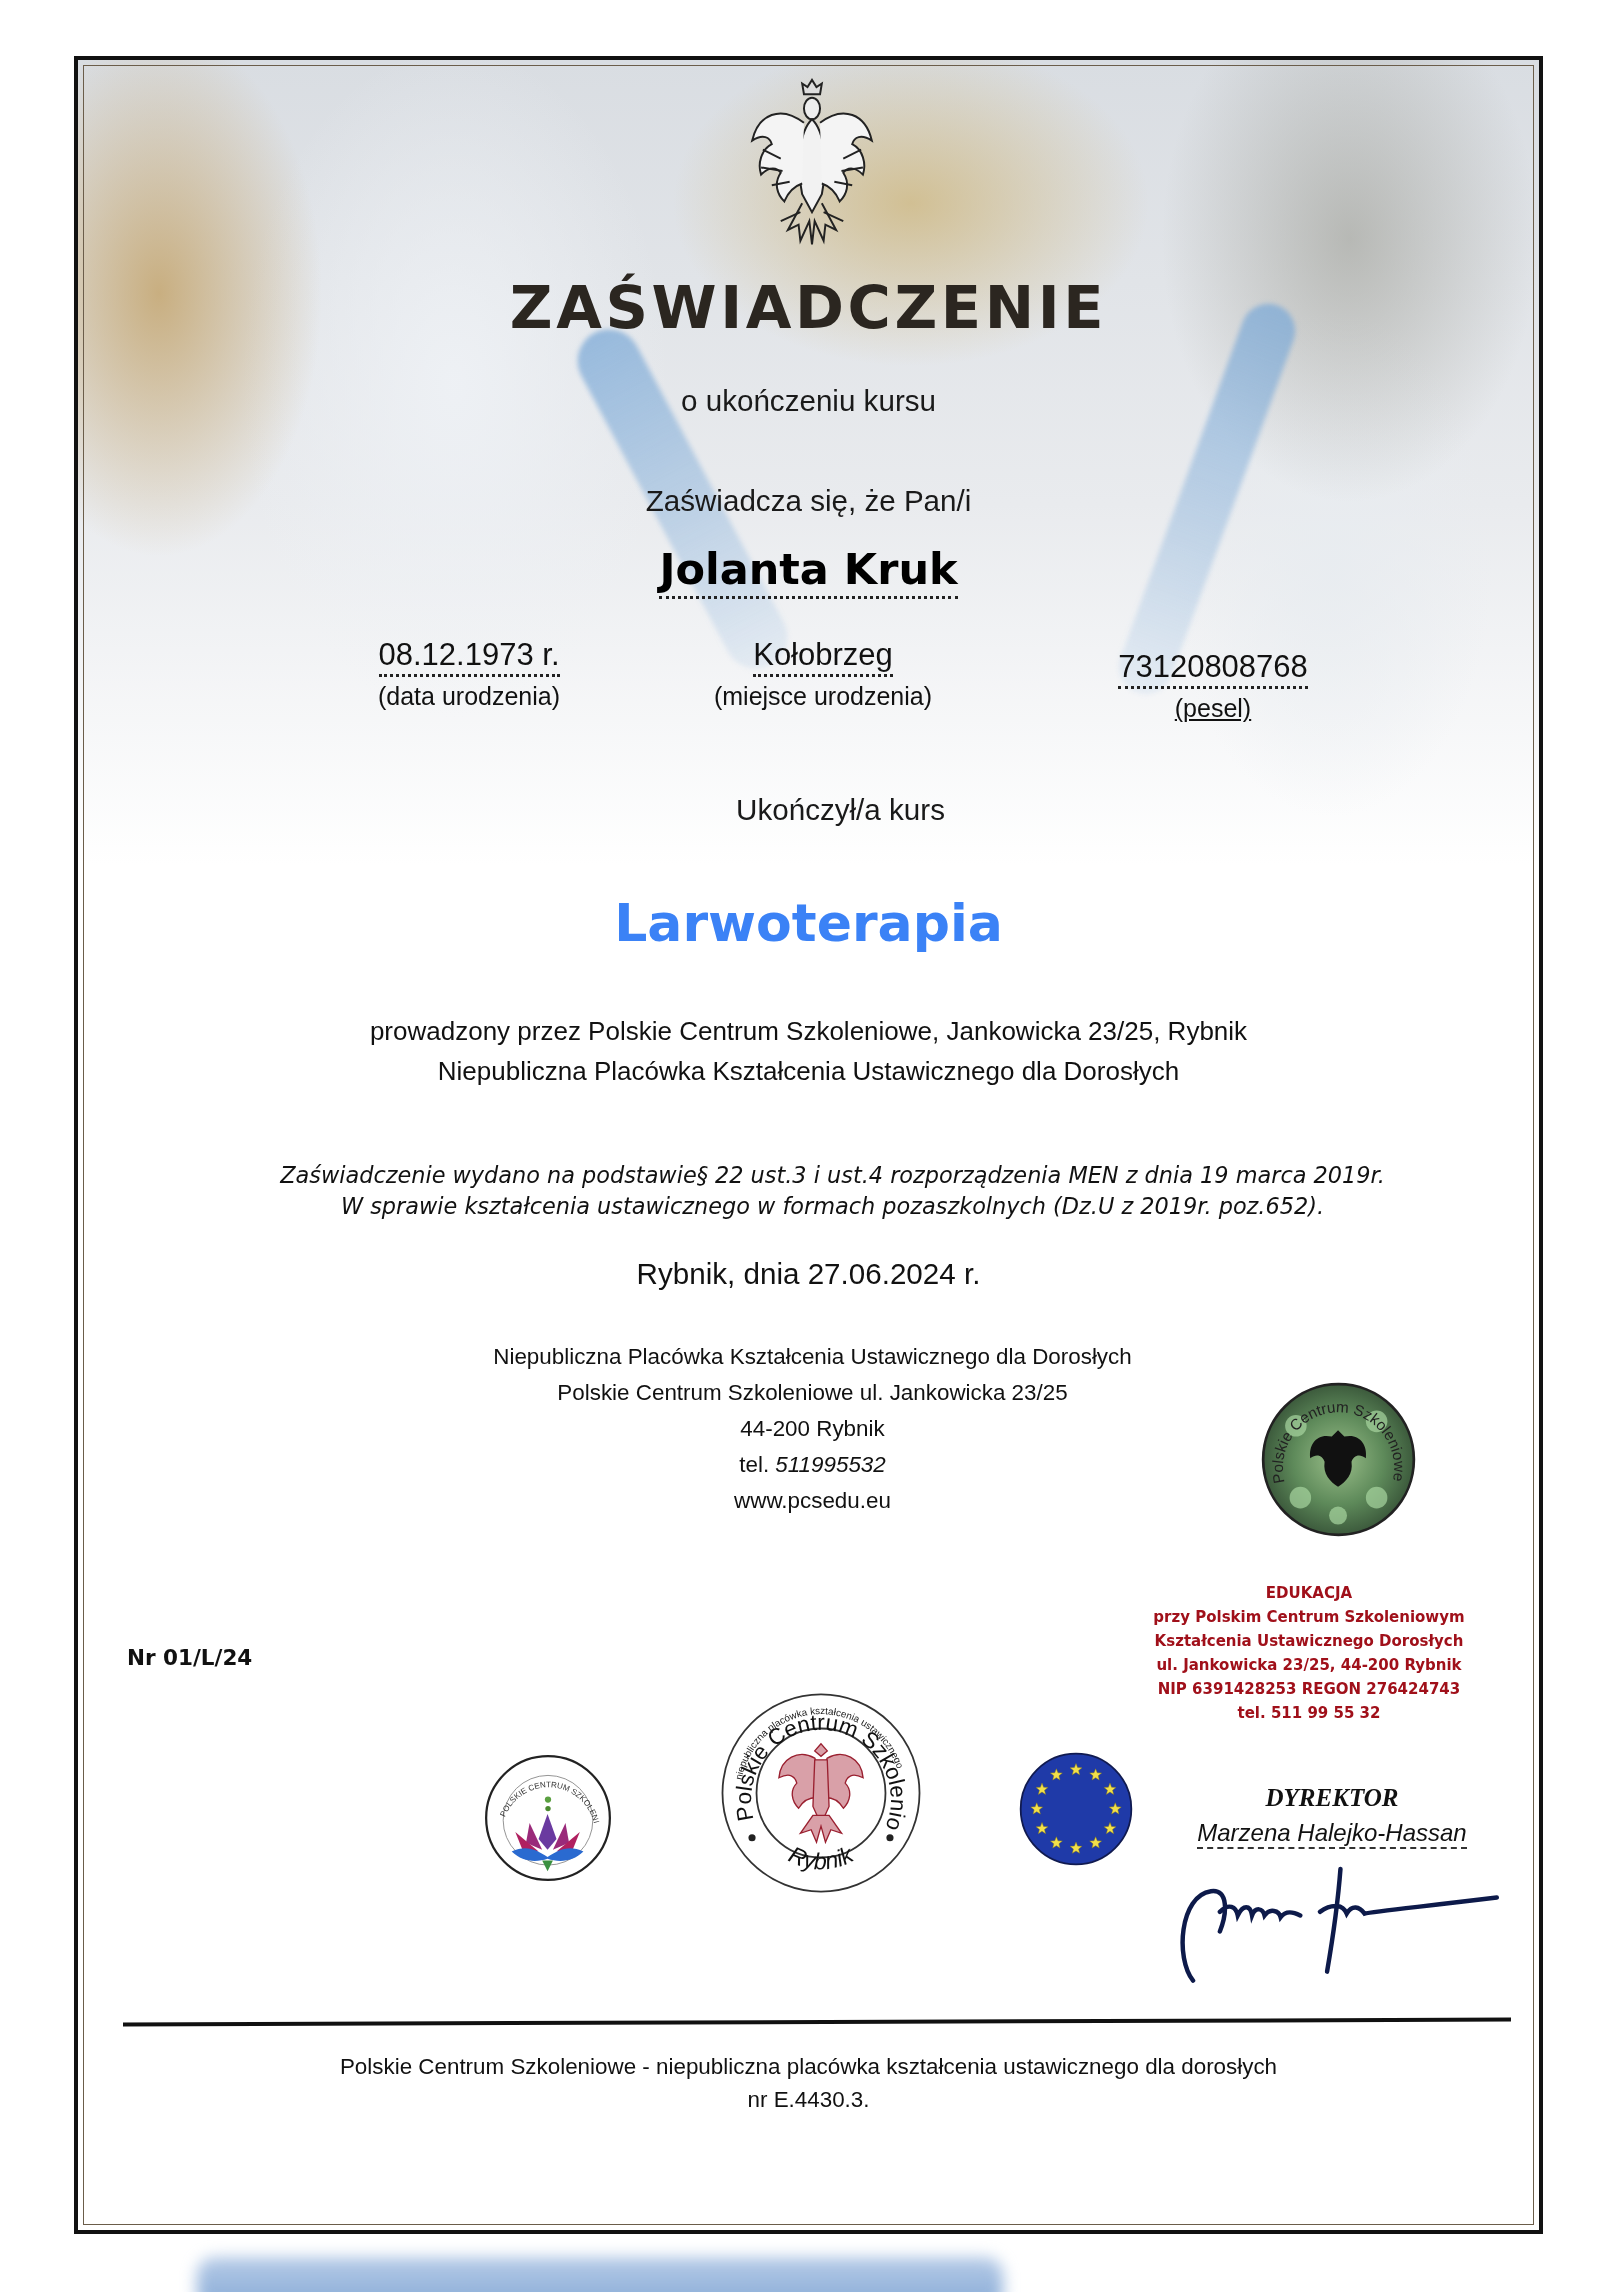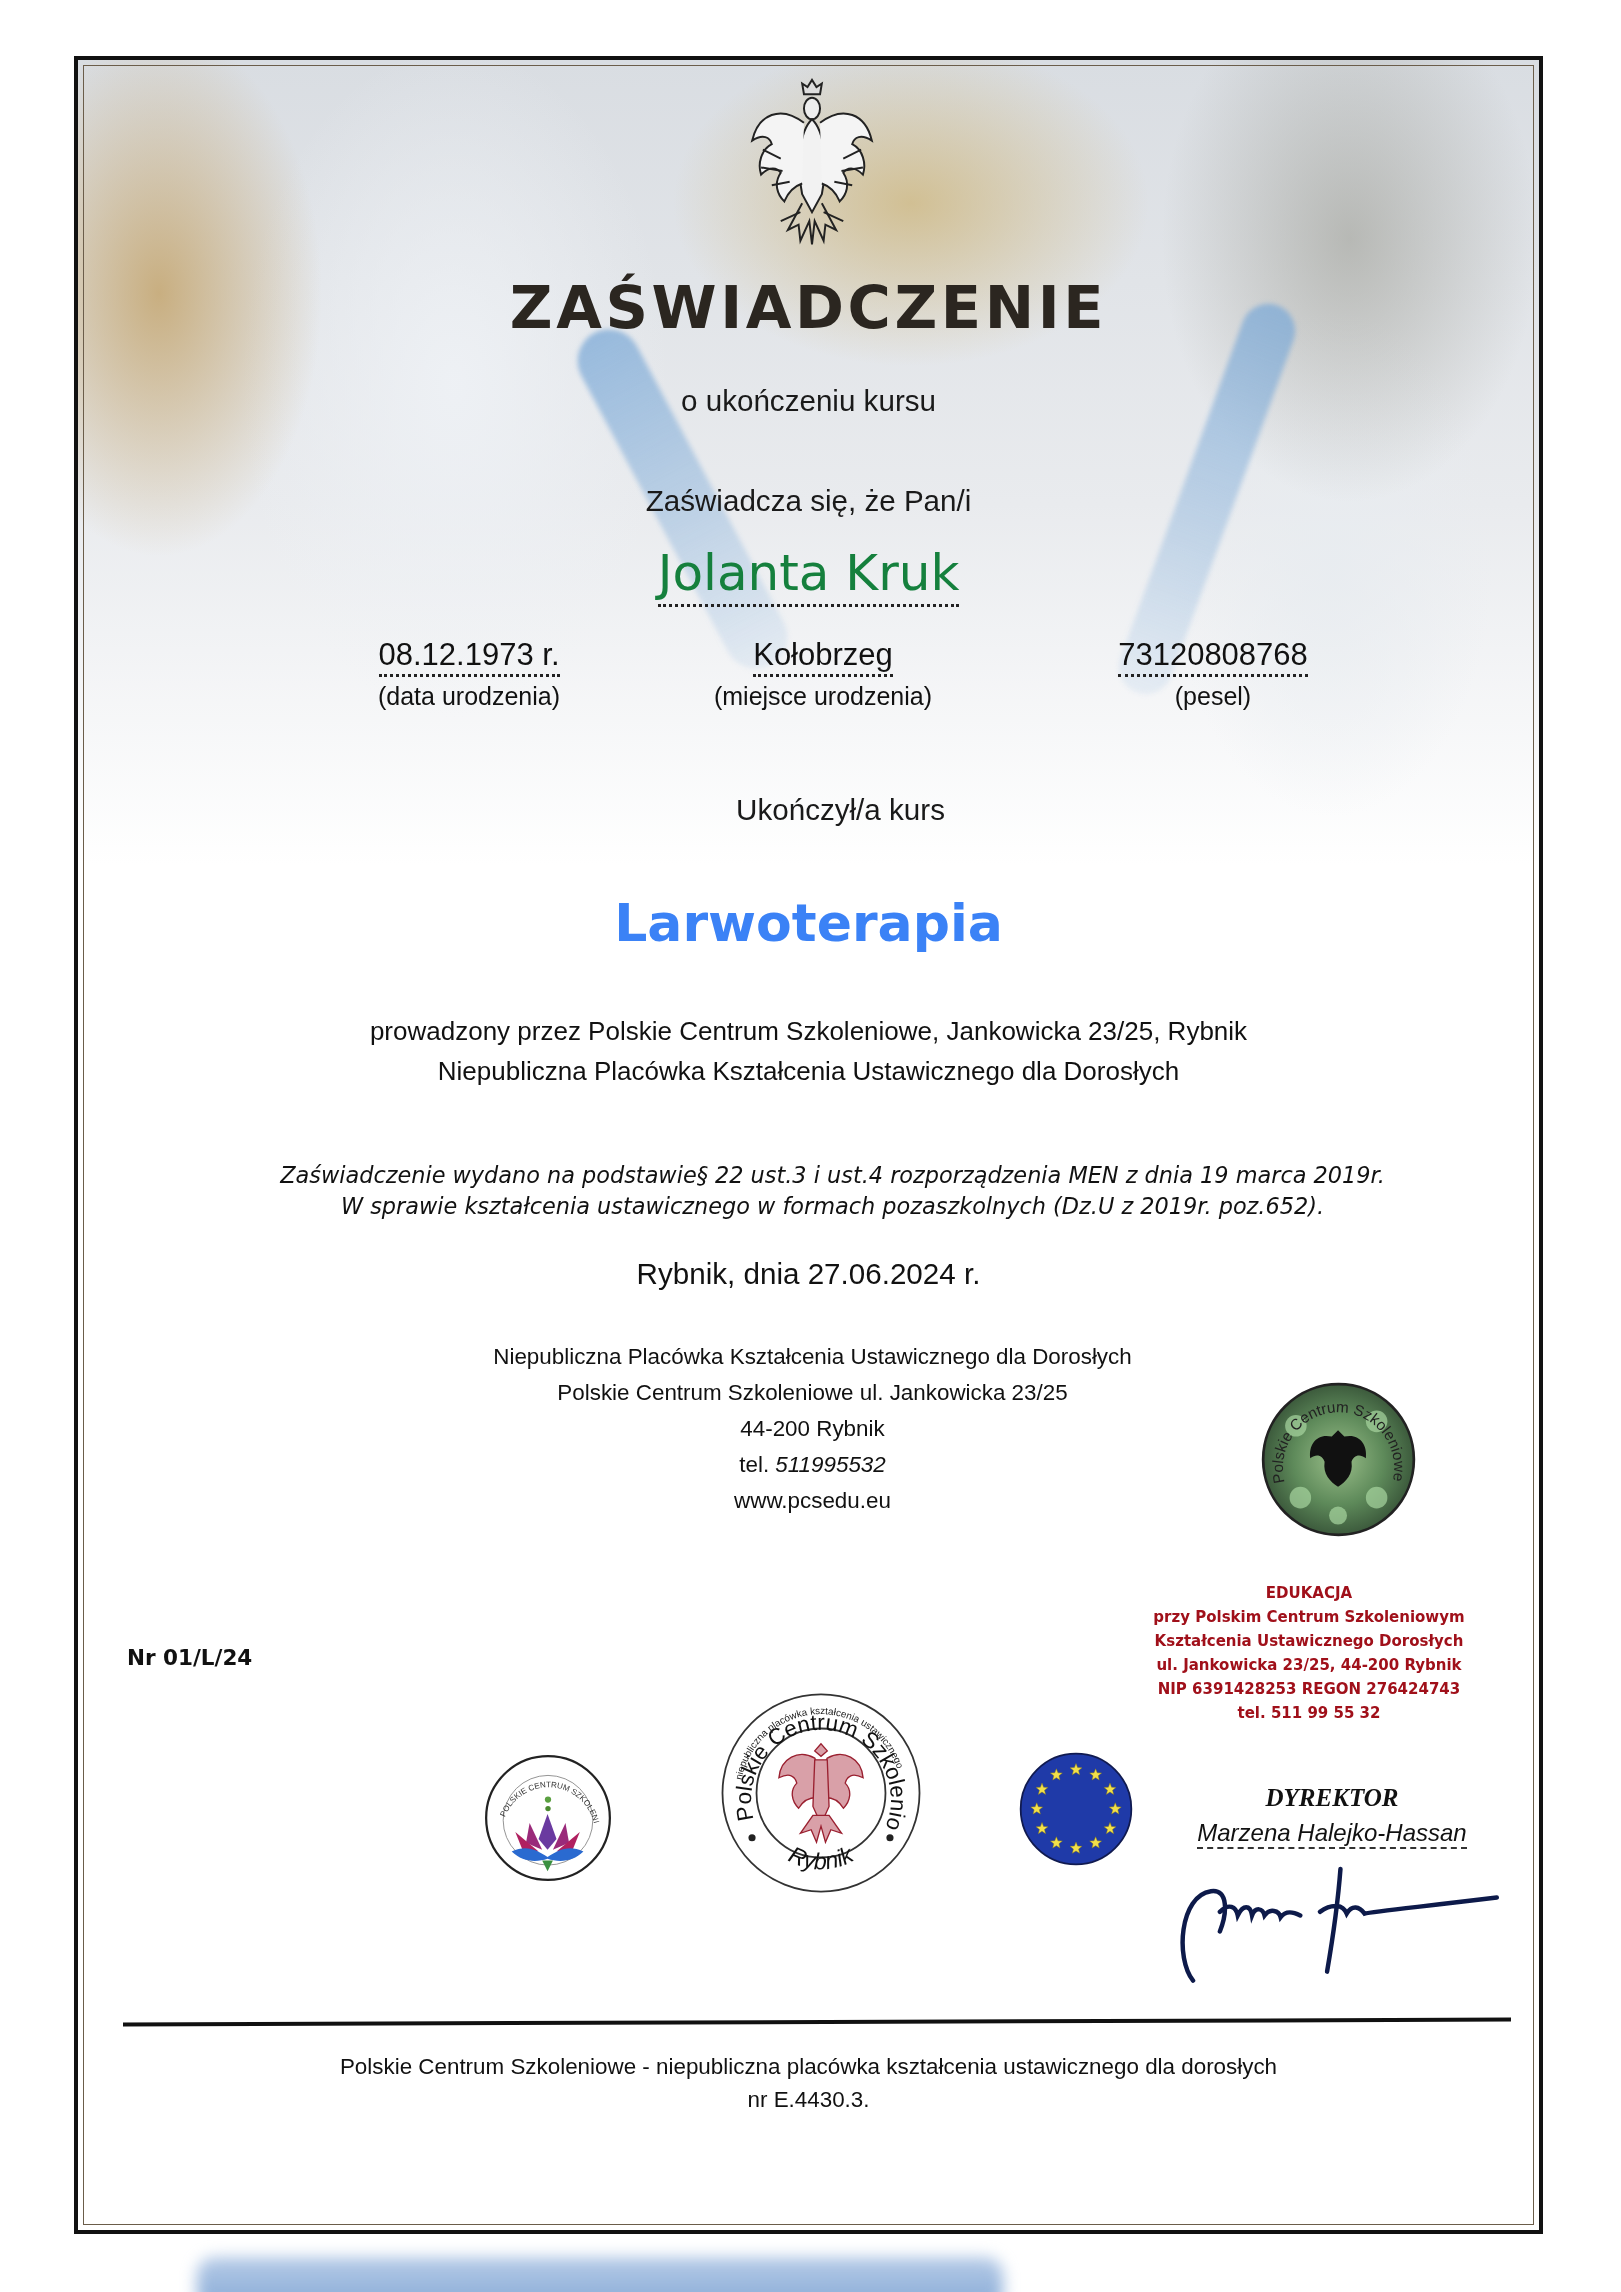--- a/index.html
+++ b/index.html
@@ -32,21 +32,21 @@
     border-radius: 36px; filter: blur(2.7px);
   }
   .center { position: absolute; left: 0; width: 100%; text-align: center; }
   .eagle { position: absolute; left: 667px; top: 18px; width: 134px; height: 170px; }
   .title {
     top: 213px; font-family: "DejaVu Sans", sans-serif; font-weight: bold; font-size: 59px;
     letter-spacing: 3.6px; color: #2b2620;
   }
   .sub { font-size: 29.6px; color: #1a1a1a; }
   .name {
-    top: 484px; font-family: "DejaVu Sans", sans-serif; font-weight: normal; font-size: 50px; color: #15803d;
+    top: 484px; font-family: "DejaVu Sans", sans-serif; font-weight: bold; font-size: 43px; color: #000000;
   }
   .name span { border-bottom: 3.6px dotted #222; padding-bottom: 1.8px; }
   .col { position: absolute; width: 376px; text-align: center; }
   .col .v { font-size: 31px; display: inline-block; border-bottom: 3.6px dotted #222; line-height: 38px; }
   .col .l { font-size: 25px; margin-top: 5.4px; }
   .course { top: 833px; font-family: "DejaVu Sans", sans-serif; font-weight: bold; font-size: 52px; color: #3b82f6; }
   .body28 { font-size: 26px; }
   .ital { font-family: "DejaVu Sans", sans-serif; font-style: italic; font-size: 22.4px; padding-left: 24px; }
   .addr { position: absolute; left: 278px; width: 913px; text-align: center; font-size: 22.4px; line-height: 36px; }
   .addr .it { font-style: italic; }
@@ -94,21 +94,21 @@
   <div class="center name"><span>Jolanta Kruk</span></div>
 
   <div class="col" style="left:203px; top:576px;">
     <div class="v">08.12.1973 r.</div>
     <div class="l">(data urodzenia)</div>
   </div>
   <div class="col" style="left:557px; top:576px;">
     <div class="v">Kołobrzeg</div>
     <div class="l">(miejsce urodzenia)</div>
   </div>
-  <div class="col" style="left:947px; top:576px;">
+  <div class="col" style="left:947px; top:588px;text-decoration:underline;">
     <div class="v">73120808768</div>
     <div class="l">(pesel)</div>
   </div>
 
   <div class="center sub" style="top:733px;padding-left:32px;">Ukończył/a kurs</div>
   <div class="center course">Larwoterapia</div>
 
   <div class="center body28" style="top:956px;">prowadzony przez Polskie Centrum Szkoleniowe, Jankowicka 23/25, Rybnik</div>
   <div class="center body28" style="top:996px;">Niepubliczna Placówka Kształcenia Ustawicznego dla Dorosłych</div>
 

